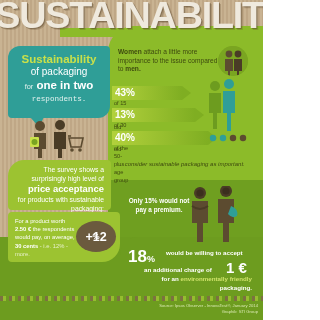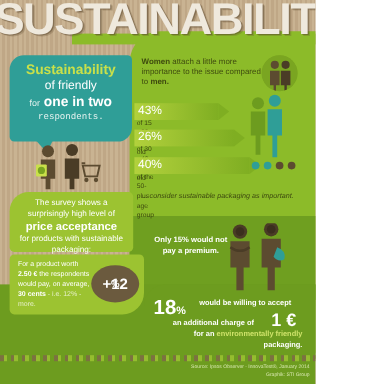--- a/index.html
+++ b/index.html
@@ -112,21 +112,21 @@
   }
   .arrow-tip {
     position: absolute; top: 0;
     width: 0; height: 0;
     border-top: 7px solid transparent;
     border-bottom: 7px solid transparent;
     border-left: 9px solid #7fae22;
   }
   .arrow-pct {
     position: absolute; left: 3px; top: 0px;
-    font-size: 10px; font-weight: normal; color: #ffffff; line-height: 14px;
+    font-size: 10px; font-weight: bold; color: #ffffff; line-height: 14px;
   }
   .arrow-sub {
     position: absolute; left: 2px; top: 13px;
     font-size: 5.6px; color: #3e4a0f; line-height: 8px;
   }
   #row-43 { top: 86px; }
   #row-53 { top: 108px; }
   #row-65 { top: 131px; }
 
   #consider-line {
@@ -136,21 +136,21 @@
 
   
   #couple { position: absolute; left: 205px; top: 78px; width: 50px; height: 80px; }
 
   
   #price-panel {
     position: absolute; left: 8px; top: 160px; width: 103px; height: 50px;
     background: #9cc331;
     border-radius: 16px 4px 4px 4px;
     padding: 5px 7px;
-    text-align: center;
+    text-align: right;
     color: #ffffff;
   }
   .pp-l1 { font-size: 6.8px; line-height: 9px; color: #ffffff; }
   .pp-l2 { font-size: 9.4px; font-weight: bold; line-height: 12px; color: #ffffff; }
   .pp-l3 { font-size: 6.8px; line-height: 9px; color: #ffffff; }
 
   #price-value-panel {
     position: absolute; left: 8px; top: 212px; width: 112px; height: 50px;
     background: #9cc331;
     border-radius: 4px 4px 18px 4px;
@@ -240,21 +240,21 @@
   <div id="green-mid-dark"></div>
   <div id="green-backdrop"></div>
   <div id="green-lower"></div>
 
   <div id="title-band">
     <div id="title-text">SUSTAINABILITY</div>
   </div>
 
   <div id="teal-bubble">
     <div class="tb-l1">Sustainability</div>
-    <div class="tb-l2">of friendly</div>
+    <div class="tb-l2">of packaging</div>
     <div class="tb-l4">
       <span class="small">for</span>
       <span>one in two</span>
     </div>
     <div class="tb-l5">respondents.</div>
   </div>
 
   <div id="shoppers">
     <svg width="80" height="38" viewBox="0 0 80 38">
 
@@ -289,21 +289,21 @@
   <div class="arrow-row" id="row-43">
     <div class="arrow-bar" style="width:70px"></div>
     <div class="arrow-tip" style="left:70px"></div>
     <div class="arrow-pct">43%</div>
     <div class="arrow-sub">of 15 - 29 year-old</div>
   </div>
 
   <div class="arrow-row" id="row-53">
     <div class="arrow-bar" style="width:83px"></div>
     <div class="arrow-tip" style="left:83px"></div>
-    <div class="arrow-pct">26%</div>
+    <div class="arrow-pct">13%</div>
     <div class="arrow-sub">of 30 - 49 year-old</div>
   </div>
 
   <div class="arrow-row" id="row-65">
     <div class="arrow-bar" style="width:96px"></div>
     <div class="arrow-tip" style="left:96px"></div>
     <div class="arrow-pct">40%</div>
     <div class="arrow-sub">of the 50-plus age group</div>
   </div>
 

